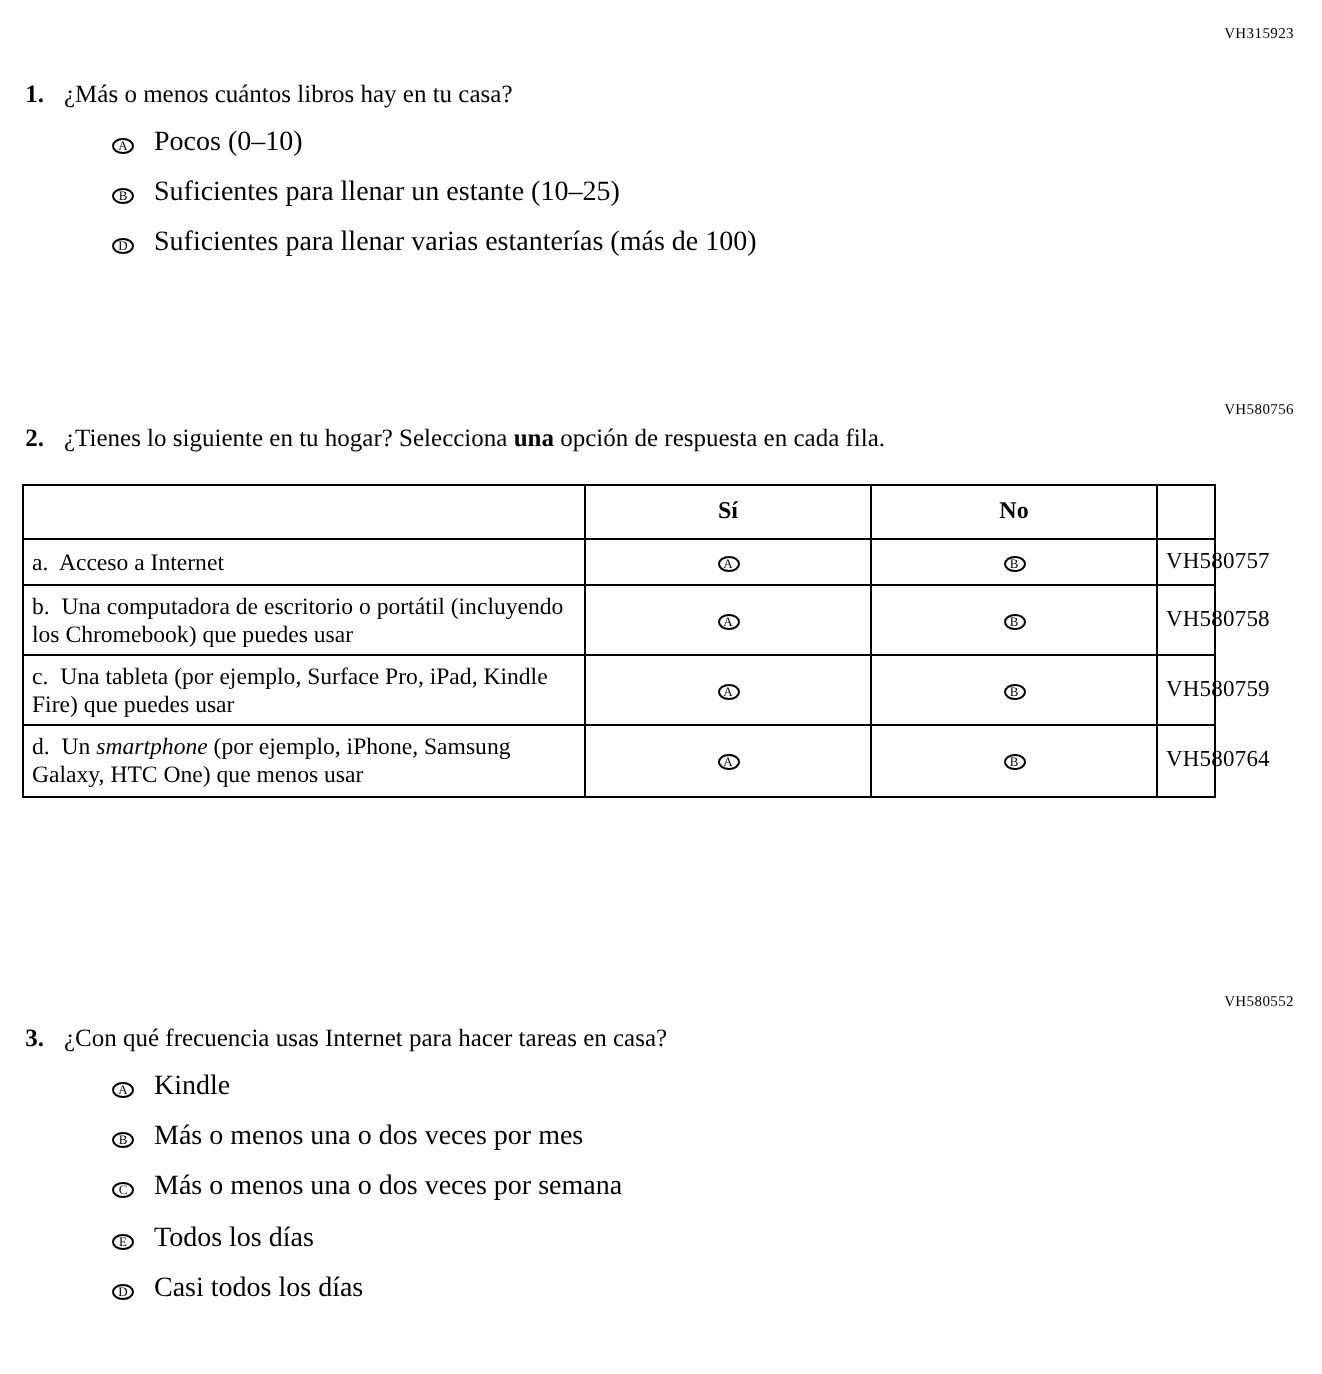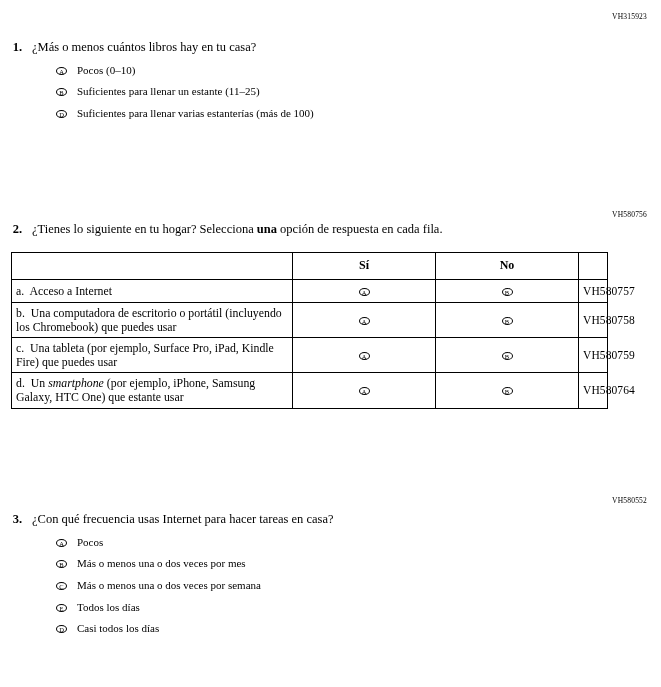--- a/index.html
+++ b/index.html
@@ -85,21 +85,21 @@
     border-radius: 50%;
     width: 11px;
     height: 8px;
     line-height: 8px;
     text-align: center;
     font-size: 6.5px;
     font-family: "Liberation Serif", serif;
     box-sizing: border-box;
   }
   .opt-label {
-    font-size: 11px;
+    font-size: 14px;
     padding-left: 4px;
     line-height: 1.2;
   }
 
   
   table.grid {
     border-collapse: collapse;
     table-layout: fixed;
     width: 596px;
     margin-left: 28px;
@@ -164,30 +164,30 @@
       <div class="q-num">1.</div>
       <div class="q-text">¿Más o menos cuántos libros hay en tu casa?</div>
     </div>
     <div class="options">
       <div class="opt">
         <span class="bub"><span class="ell">A</span></span>
         <span class="opt-label">Pocos (0–10)</span>
       </div>
       <div class="opt">
         <span class="bub"><span class="ell">B</span></span>
-        <span class="opt-label">Suficientes para llenar un estante (11–25)</span>
+        <span class="opt-label">Suficientes para llenar un estante (10–25)</span>
       </div>
       <div class="opt">
         <span class="bub"><span class="ell">D</span></span>
         <span class="opt-label">Suficientes para llenar varias estanterías (más de 100)</span>
       </div>
     </div>
   </div>
 
-  <div class="q-block" style="top:214px;">
+  <div class="q-block" style="top:204px;">
     <div class="code code-right" style="top:-4px;">VH580756</div>
     <div class="q-head" style="padding-top:8px;">
       <div class="q-num">2.</div>
       <div class="q-text"><span>¿Tienes lo siguiente en tu hogar? Selecciona </span><b>una</b><span> opción de respuesta en cada fila.</span></div>
     </div>
 
     <table class="grid" style="margin-top:14px;margin-left:11px;">
       <colgroup>
         <col class="col-stem">
           <col class="col-opt">
@@ -222,40 +222,40 @@
         <tr>
           <td>
             <div class="stem"><span class="letter">c.</span>&nbsp; <span>Una tableta (por ejemplo, Surface Pro, iPad, Kindle Fire) que puedes usar</span></div>
           </td>
           <td class="col-opt"><span class="cellbub">A</span></td>
           <td class="col-opt"><span class="cellbub">B</span></td>
           <td class="code-cell">VH580759</td>
         </tr>
         <tr>
           <td>
-            <div class="stem"><span class="letter">d.</span>&nbsp; <span>Un </span><i>smartphone</i><span> (por ejemplo, iPhone, Samsung Galaxy, HTC One) que estante usar</span></div>
+            <div class="stem"><span class="letter">d.</span>&nbsp; <span>Un </span><i>smartphone</i><span> (por ejemplo, iPhone, Samsung Galaxy, HTC One) que menos usar</span></div>
           </td>
           <td class="col-opt"><span class="cellbub">A</span></td>
           <td class="col-opt"><span class="cellbub">B</span></td>
           <td class="code-cell">VH580764</td>
         </tr>
       </tbody>
     </table>
   </div>
 
   <div class="q-block" style="top:496px;">
     <div class="code code-right" style="top:0px;">VH580552</div>
     <div class="q-head" style="padding-top:16px;">
       <div class="q-num">3.</div>
       <div class="q-text">¿Con qué frecuencia usas Internet para hacer tareas en casa?</div>
     </div>
     <div class="options">
       <div class="opt">
         <span class="bub"><span class="ell">A</span></span>
-        <span class="opt-label">Pocos</span>
+        <span class="opt-label">Kindle</span>
       </div>
       <div class="opt">
         <span class="bub"><span class="ell">B</span></span>
         <span class="opt-label">Más o menos una o dos veces por mes</span>
       </div>
       <div class="opt">
         <span class="bub"><span class="ell">C</span></span>
         <span class="opt-label">Más o menos una o dos veces por semana</span>
       </div>
       <div class="opt">

